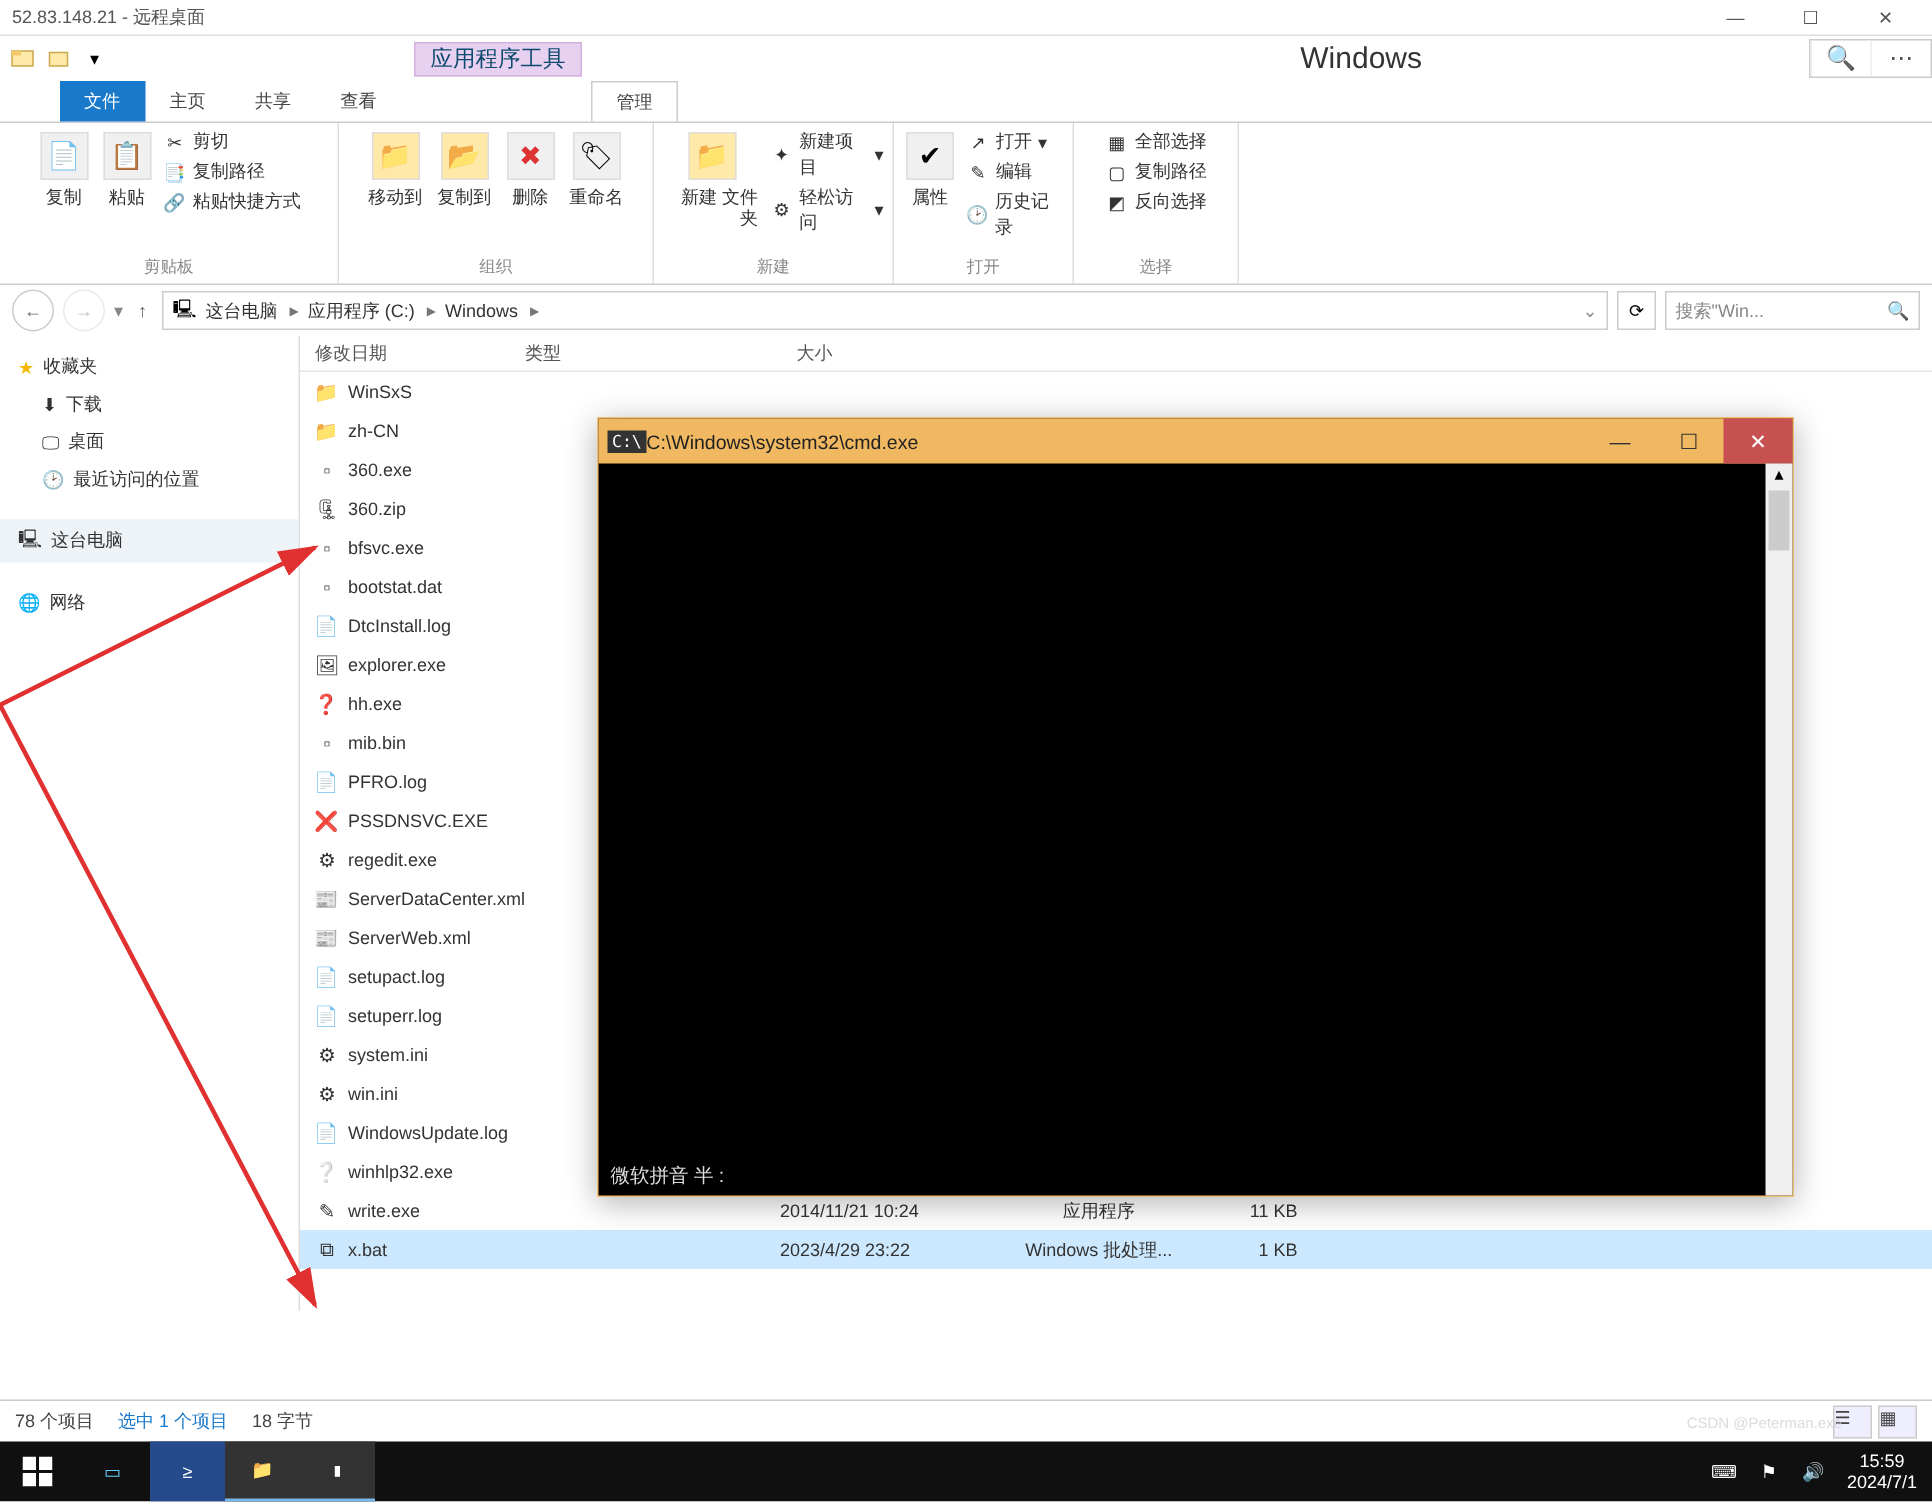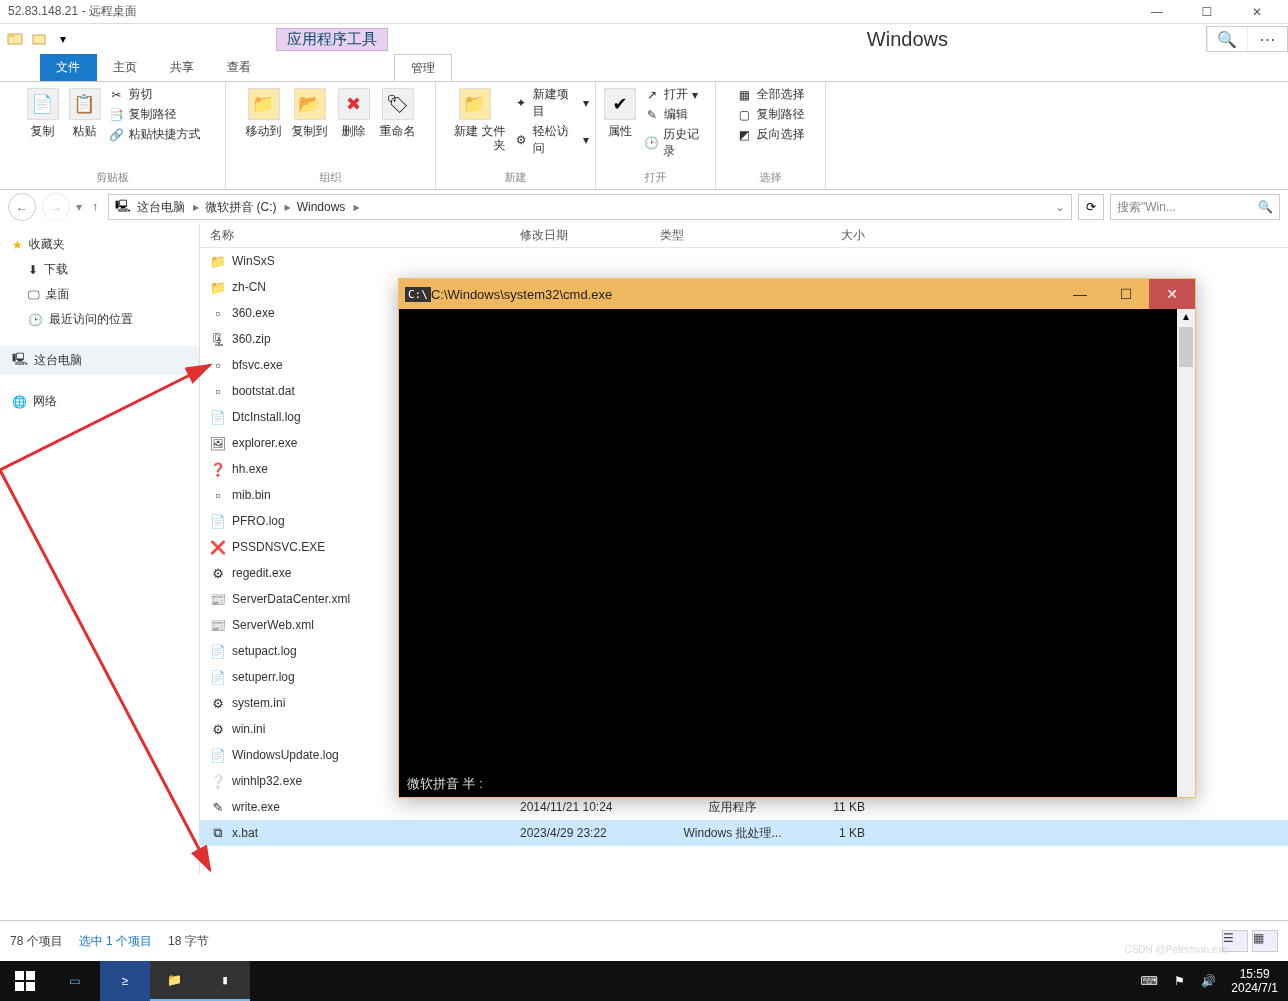--- a/index.html
+++ b/index.html
@@ -48,21 +48,21 @@
 .flh .c3{width:145px;}
 .flh .c4{width:60px;text-align:right;}
 .frow{display:flex;align-items:center;height:26px;padding-left:10px;color:#333;}
 .frow.sel{background:#cce8ff;}
 .frow .c1{width:310px;display:flex;align-items:center;gap:6px;}
 .frow .c2{width:140px;}
 .frow .c3{width:145px;text-align:center;}
 .frow .c4{width:60px;text-align:right;}
 .fic{width:16px;height:16px;display:inline-flex;align-items:center;justify-content:center;font-size:13px;}
 .folder-ic{color:#f5c869;}
-.status-bar{height:41px;border-top:1px solid #ccc;display:flex;align-items:center;padding:0 10px;gap:16px;color:#444;background:#fff;position:absolute;left:0;right:0;bottom:40px;}
+.status-bar{height:28px;border-top:1px solid #ccc;display:flex;align-items:center;padding:0 10px;gap:16px;color:#444;background:#fff;position:absolute;left:0;right:0;bottom:40px;}
 .status-bar .right{margin-left:auto;display:flex;gap:4px;}
 .view-btn{width:26px;height:22px;border:1px solid #ccc;background:#eef;}
 .taskbar{position:absolute;bottom:0;left:0;right:0;height:40px;background:#101010;display:flex;align-items:center;}
 .tb-item{width:50px;height:40px;display:flex;align-items:center;justify-content:center;color:#fff;}
 .tb-item.active{background:#333;border-bottom:2px solid #76b9ed;}
 .tb-right{margin-left:auto;display:flex;align-items:center;gap:2px;padding-right:4px;}
 .clock{color:#fff;text-align:center;font-size:11px;line-height:1.2;padding:0 6px;}
 .watermark{position:absolute;right:60px;bottom:46px;color:#ccc;font-size:10px;opacity:.7;}
 .cmd-window{position:absolute;left:398px;top:278px;width:798px;height:520px;background:#000;border:1px solid #f0c070;box-shadow:0 4px 20px rgba(0,0,0,.3);}
 .cmd-title{height:30px;background:#f0b860;display:flex;align-items:center;color:#222;padding-left:6px;}
@@ -228,21 +228,21 @@
 </div>
 
 <div class="addr-bar">
   <div class="nav-btn">←</div>
   <div class="nav-btn" style="opacity:.4;">→</div>
   <div style="color:#888;">▾</div>
   <div style="color:#555;padding:0 4px;">↑</div>
   <div class="addr-path">
     <span>🖳</span>
     <span class="crumb">这台电脑</span>
-    <span class="crumb">微软拼音 (C:)</span>
+    <span class="crumb">应用程序 (C:)</span>
     <span class="crumb">Windows</span>
     <div style="margin-left:auto;color:#888;">⌄</div>
   </div>
   <div class="refresh-btn">⟳</div>
   <div class="search-box">
     <span>搜索"Win...</span>
     <span style="margin-left:auto;">🔍</span>
   </div>
 </div>
 
@@ -271,21 +271,20 @@
       </div>
     <div style="height:14px;"></div>
     <div class="side-item">
         <span>🌐</span>
         <span>网络</span>
       </div>
   </div>
 
   <div class="filelist">
     <div class="flh">
-      <div class="c1">名称</div>
       <div class="c2">修改日期</div>
       <div class="c3">类型</div>
       <div class="c4">大小</div>
     </div>
     <div id="file-rows">
         <div class="frow">
           <div class="c1">
             <span class="fic folder-ic">📁</span>
             <span>WinSxS</span>
           </div>

